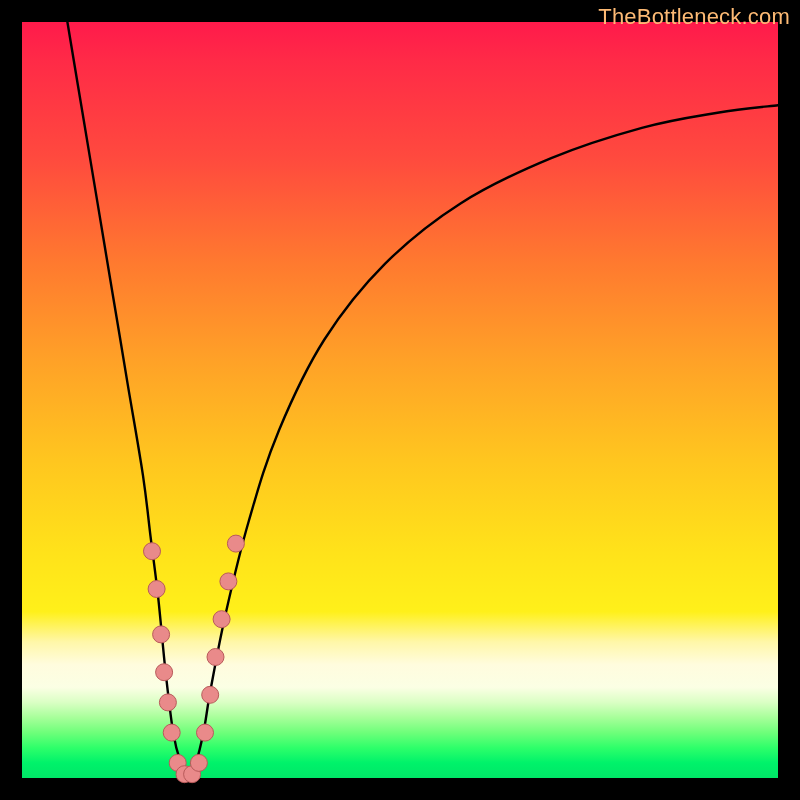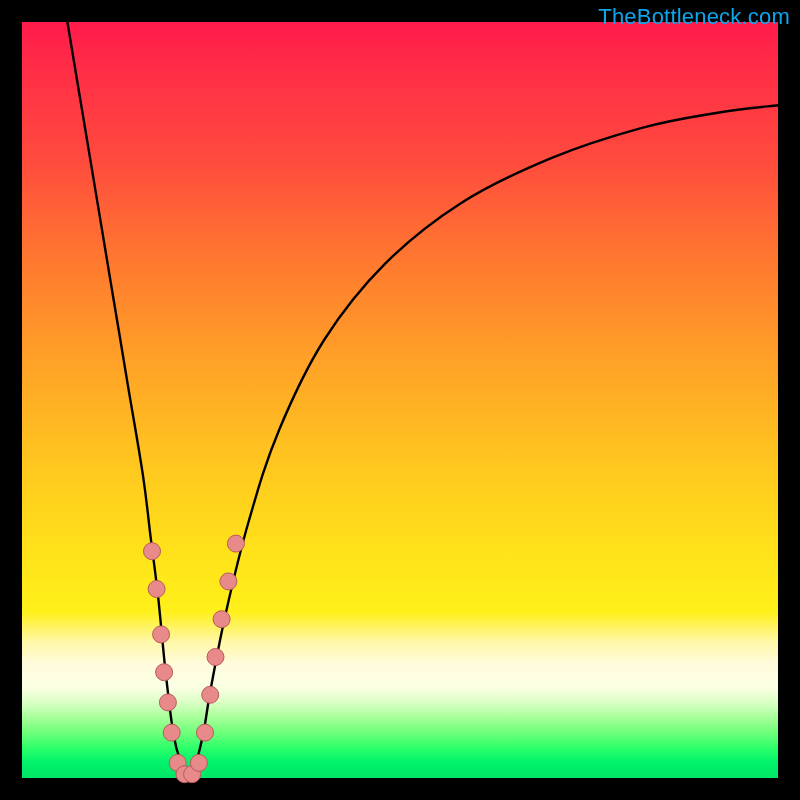--- a/index.html
+++ b/index.html
@@ -52,21 +52,21 @@
     left: 0;
     top: 0;
     width: 756px;
     height: 756px;
     overflow: visible;
   }
   .watermark {
     position: absolute;
     top: 4px;
     right: 10px;
-    color: #0ea5e9;
+    color: #fdba74;
     font-size: 22px;
     letter-spacing: 0.2px;
     font-weight: 500;
     user-select: none;
   }
 </style>
 </head>
 <body>
 
 <div class="frame">

